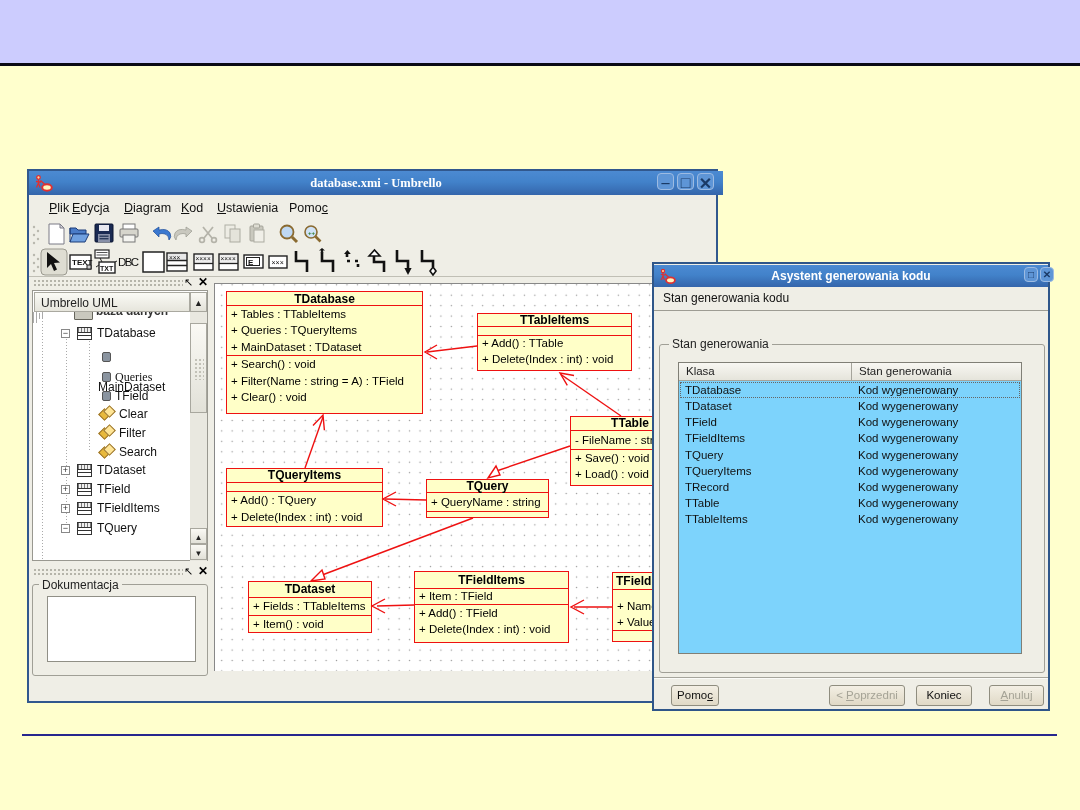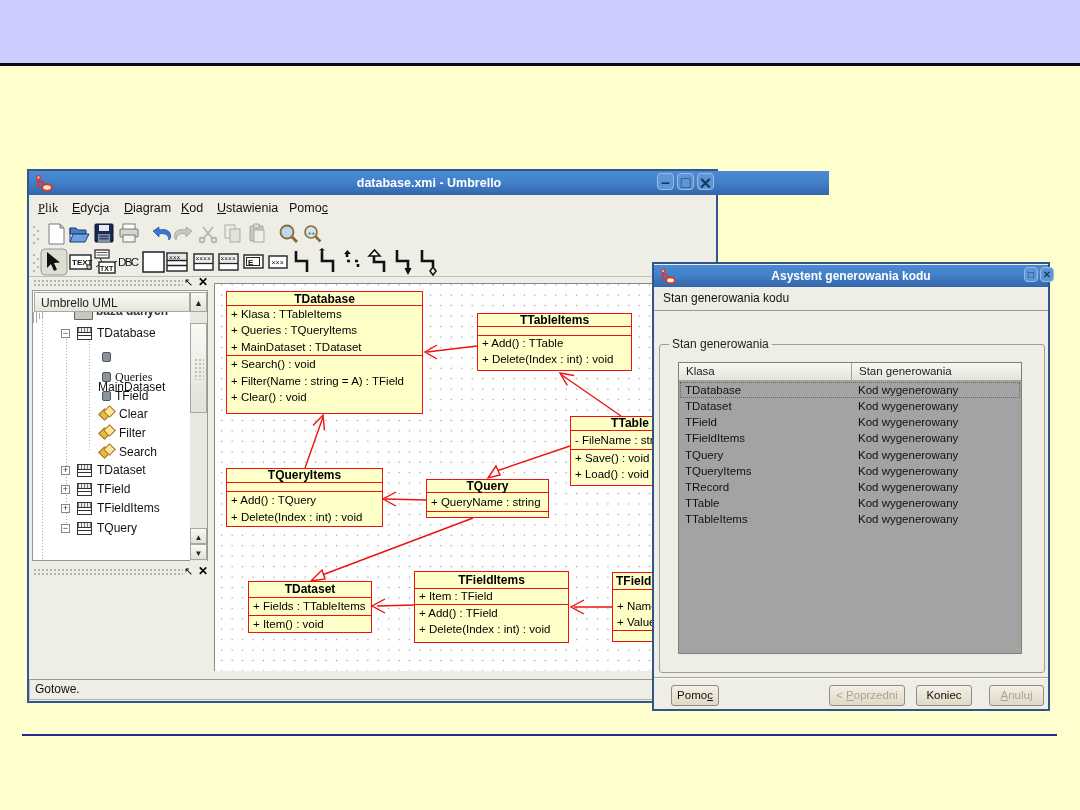--- a/index.html
+++ b/index.html
@@ -1,21 +1,21 @@
 <!DOCTYPE html>
 <html><head><meta charset="utf-8"><style>
 html,body{margin:0;padding:0;}
 body{width:1080px;height:810px;position:relative;overflow:hidden;background:#FFFFCD;font-family:"Liberation Sans",sans-serif;}
 .abs{position:absolute;}
 #band{left:0;top:0;width:1080px;height:63px;background:#CCCCFE;}
 #topline{left:0;top:63px;width:1080px;height:3px;background:#0A0A14;}
 #botline{left:22px;top:734px;width:1035px;height:2px;background:#26268E;}
 
 #win{left:27px;top:169px;width:691px;height:534px;background:#EFEEE6;border:2px solid #31588E;box-sizing:border-box;}
-#wtitle{left:0;top:0;width:800px;height:24px;background:linear-gradient(to bottom,#4C8AD2 0%,#4282CA 45%,#3465AB 100%);}
+#wtitle{left:0;top:0;width:694px;height:24px;background:linear-gradient(to bottom,#4C8AD2 0%,#4282CA 45%,#3465AB 100%);font-family:Liberation Serif, serif;}
 .wtxt{width:100%;text-align:center;color:#fff;font-weight:bold;font-size:12.5px;line-height:24px;}
 .wbtn{top:2px;width:17px;height:17px;background:#5E95D6;border:1px solid #9DBBE2;border-radius:4px;box-sizing:border-box;color:#1A3A66;font-weight:bold;text-align:center;}
 #wmenu{left:0;top:24px;width:687px;height:26px;background:#EFEEE6;border-bottom:1px solid #C3C2B8;font-size:12.5px;color:#111;}
 #wmenu span{position:absolute;top:6px;}
 u{text-decoration:underline;}
 .tb{left:0;width:687px;background:#EFEEE6;border-bottom:1px solid #C0BFB5;}
 #tb1{top:50px;height:27px;}
 #tb2{top:77px;height:28px;}
 .handle{background-image:radial-gradient(circle,#b5b4aa 0.8px,transparent 1px);background-size:4px 4px;}
 
@@ -43,21 +43,21 @@
 #canvas{left:185px;top:112px;width:502px;height:388px;background:#fff;border-left:1px solid #888;border-top:1px solid #888;box-sizing:border-box;
 background-image:radial-gradient(circle,#9a9a9a 0.7px,transparent 1px);background-size:10.45px 10.45px;background-position:1.5px 6px;}
 .uml{position:absolute;background:#FFFFC8;border:1.4px solid #EE1111;box-sizing:border-box;}
 .uml .t{font-weight:bold;font-size:12px;text-align:center;border-bottom:1.4px solid #EE1111;}
 .uml .r{font-size:11.5px;height:16.4px;line-height:16.4px;padding-left:4px;white-space:nowrap;overflow:hidden;}
 .uml .s{border-top:1.4px solid #EE1111;}
 
 #dlg{left:652px;top:262px;width:398px;height:449px;background:#EFEEE6;border:2px solid #2F5689;box-sizing:border-box;}
 #dtitle{left:0;top:1px;width:394px;height:22px;background:linear-gradient(to bottom,#4C8AD2 0%,#4282CA 45%,#3465AB 100%);}
 .dtxt{width:100%;text-align:center;color:#fff;font-weight:bold;font-size:12px;line-height:22px;}
-#dtable{left:24px;top:98px;width:344px;height:292px;background:#a3a3a3;border:1px solid #807F76;box-sizing:border-box;}
+#dtable{left:24px;top:98px;width:344px;height:292px;background:#7dd3fc;border:1px solid #807F76;box-sizing:border-box;}
 .th{position:absolute;top:0;height:18px;background:linear-gradient(to bottom,#F8F7F2,#E5E4DB);border-right:1px solid #A5A49B;border-bottom:1px solid #A5A49B;box-sizing:border-box;font-size:11.5px;color:#222;padding:2px 0 0 7px;}
 .td{position:absolute;font-size:11.5px;color:#111;white-space:nowrap;}
 .btn{position:absolute;height:21px;background:linear-gradient(to bottom,#F3EFE4,#E0D9C6);border:1px solid #8F8D7F;border-radius:3px;box-sizing:border-box;font-size:11.5px;text-align:center;padding-top:3px;color:#111;}
 .btn.dis{color:#A5A396;}
 svg{display:block;}
 </style></head>
 <body>
 <div class="abs" id="band"></div>
 <div class="abs" id="topline"></div>
 <div class="abs" id="botline"></div>
@@ -70,21 +70,21 @@
     <path d="M4.5 5.5 l0 3.5 M4.5 9 l-2 4.5 M4.5 9 l1.5 4.5 M2 7.5 l5 0.5 M6.5 6.5 l5.5 5"></path>
     <ellipse cx="13" cy="13.5" rx="4.8" ry="3.2" fill="#FFF6C0" stroke-width="2"></ellipse>
    </g>
   </svg>
   <div class="wtxt">database.xmi - Umbrello</div>
   <div class="abs wbtn" style="left:628px;">–</div>
   <div class="abs wbtn" style="left:648px;">□</div>
   <div class="abs wbtn" style="left:668px;">✕</div>
  </div>
  <div class="abs" id="wmenu">
-  <span style="left:9px;font-family:Liberation Serif, serif;"><u>P</u>lik</span>
+  <span style="left:20px;"><u>P</u>lik</span>
   <span style="left:43px;"><u>E</u>dycja</span>
   <span style="left:95px;"><u>D</u>iagram</span>
   <span style="left:152px;"><u>K</u>od</span>
   <span style="left:188px;"><u>U</u>stawienia</span>
   <span style="left:260px;">Pomo<u>c</u></span>
  </div>
  <div class="abs tb" id="tb1">
  <svg width="687" height="27" xmlns="http://www.w3.org/2000/svg">
   <g fill="none">
 
@@ -299,27 +299,30 @@
    <div class="exp" style="left:28px;top:212px;">−</div>
    <div class="clsicon" style="left:44px;top:210px;"></div>
    <div class="trow" style="left:64px;top:209px;">TQuery</div>
    <div class="hdot" style="left:38px;top:216px;width:6px;"></div>
   </div>
  </div>
 
  <div class="abs handle" style="left:4px;top:397px;width:150px;height:8px;"></div>
  <div class="abs" style="left:155px;top:394px;font-size:11px;">↖</div>
  <div class="abs" style="left:169px;top:393px;font-size:12px;font-weight:bold;">✕</div>
-
- <div class="abs" id="status">Gotowe.</div>
+ <div class="abs gbox" id="dok">
+   <div class="glabel" style="left:6px;top:-7px;">Dokumentacja</div>
+   <div class="abs" id="doktxt"></div>
+ </div>
+
 
  <div class="abs" id="canvas">
   <div class="uml" style="left:11px;top:7px;width:197px;height:123px;">
    <div class="t" style="height:13px;line-height:14px;">TDatabase</div>
-   <div class="r">+ Klasa : TTableItems</div>
+   <div class="r">+ Tables : TTableItems</div>
    <div class="r">+ Queries : TQueryItems</div>
    <div class="r">+ MainDataset : TDataset</div>
    <div class="r s">+ Search() : void</div>
    <div class="r">+ Filter(Name : string = A) : TField</div>
    <div class="r">+ Clear() : void</div>
   </div>
   <div class="uml" style="left:262px;top:29px;width:155px;height:58px;">
    <div class="t" style="height:12px;line-height:12px;">TTableItems</div>
    <div style="height:8px;"></div>
    <div class="r s" style="height:15.5px;line-height:15.5px;">+ Add() : TTable</div>

